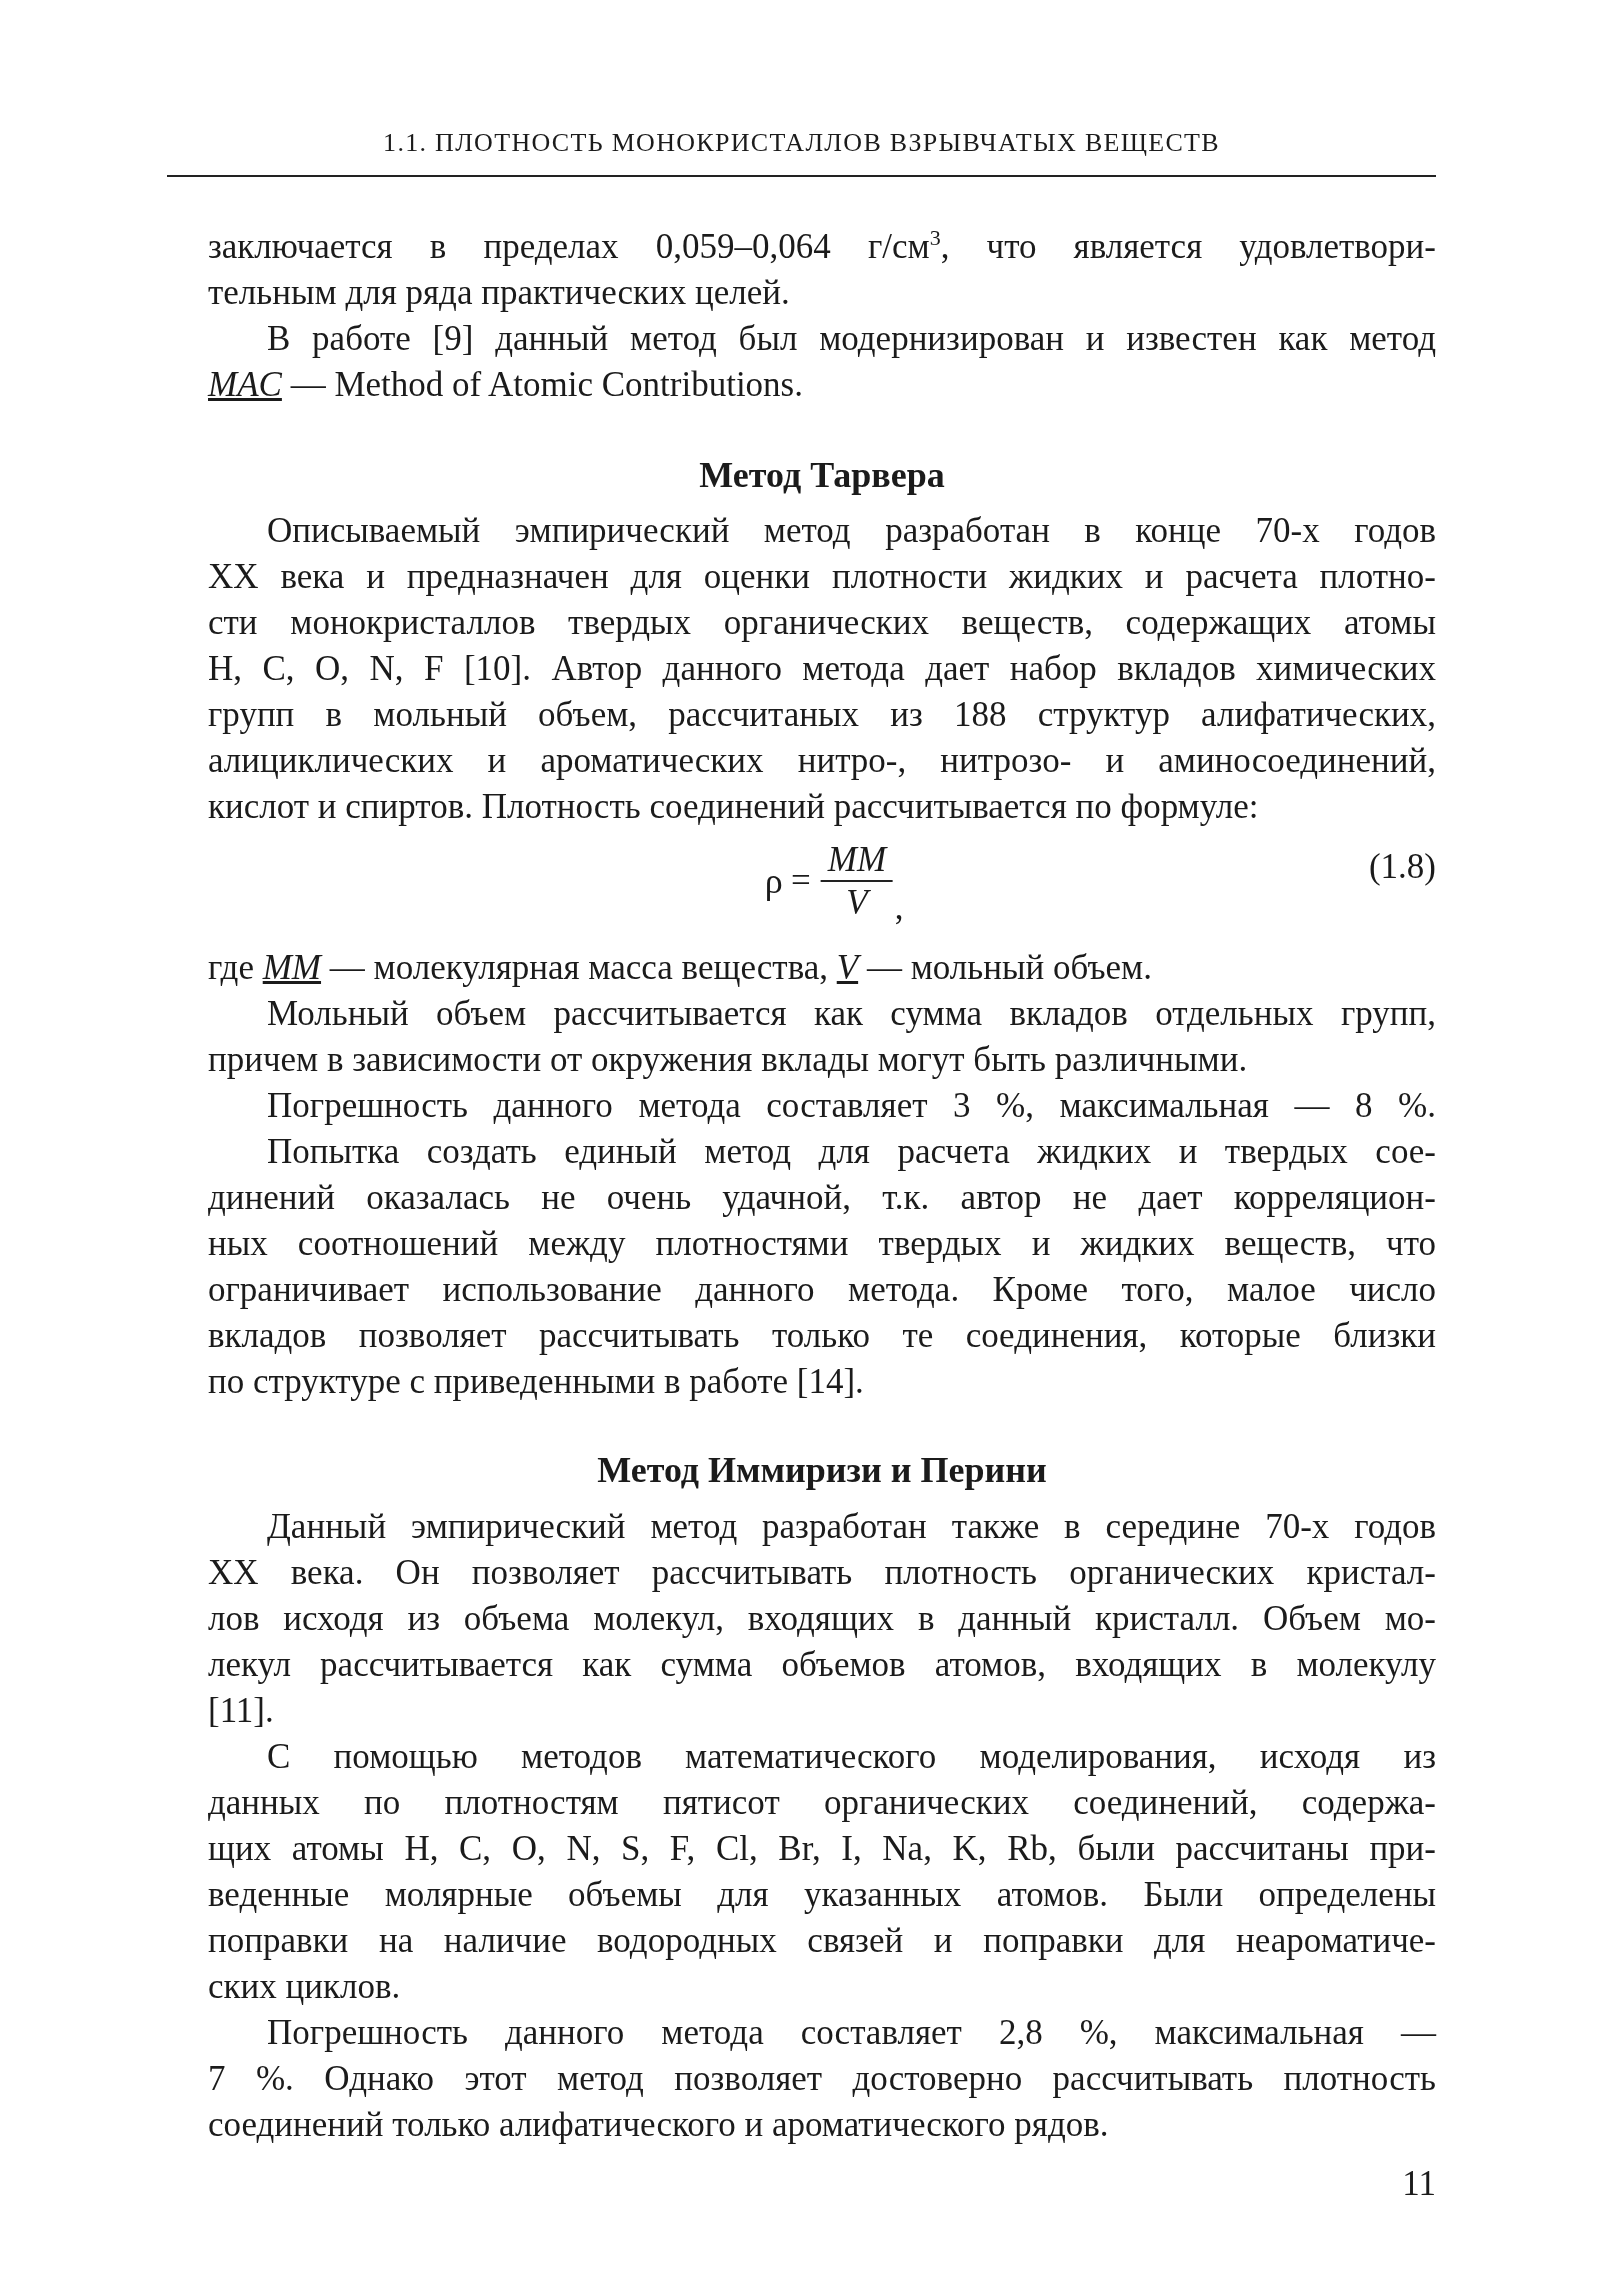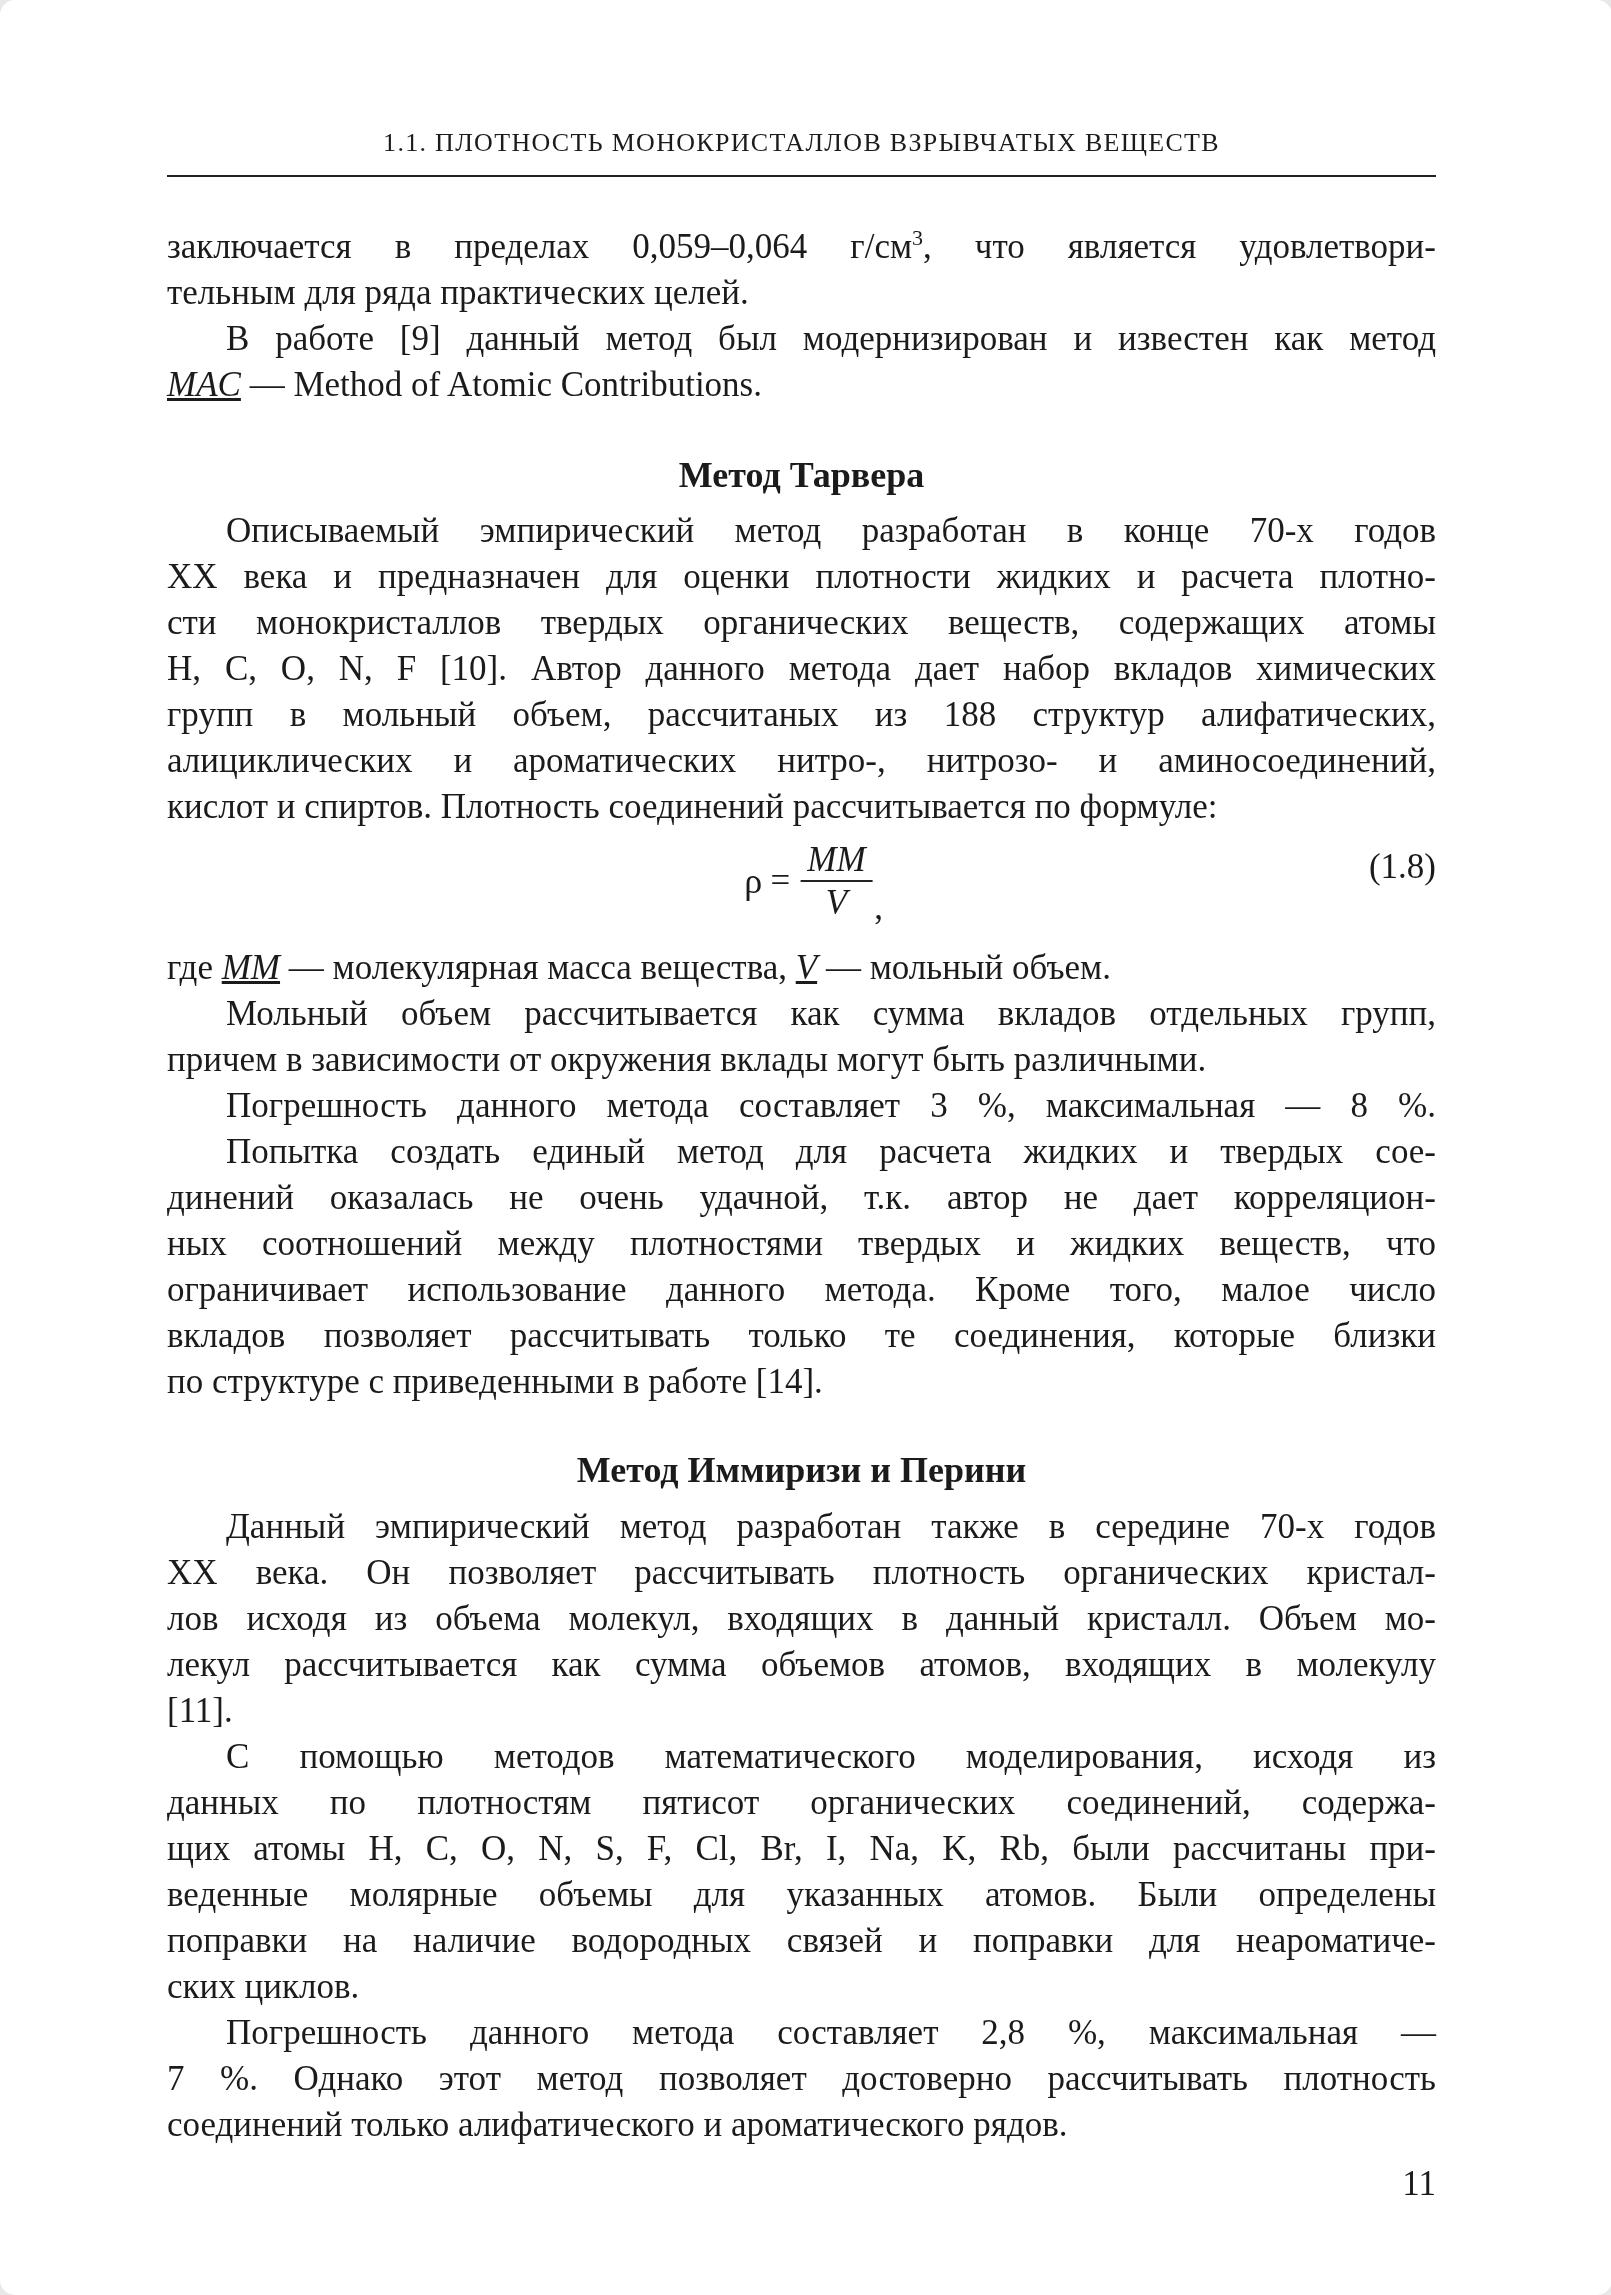--- a/index.html
+++ b/index.html
@@ -9,21 +9,20 @@
   }
   .page {
     position: relative;
     width: 1612px;
     height: 2295px;
     margin: 0 auto;
     background: #ffffff;
     color: #1b1b1b;
     font-family: "Liberation Serif", "DejaVu Serif", serif;
     overflow: hidden;
-    border-radius: 15px;
   }
   .content {
     position: relative;
     padding: 127px 176px 0 167px; 
   }
   .running-head {
     text-align: center;
     font-size: 26px;
     line-height: 32px;
     letter-spacing: 1.3px;
@@ -31,20 +30,21 @@
     white-space: nowrap;
   }
   .head-rule {
     border: none;
     border-top: 2.5px solid #222222;
     margin: 16px 0 0 0;
   }
   .bodytext {
     margin-top: 47px;
     font-size: 35px;
+    margin-left: 41px;
   }
   .ln {
     line-height: 46px;
     height: 46px;
     text-align: justify;
     text-align-last: justify;
     white-space: nowrap; 
   }
   
   .last {

